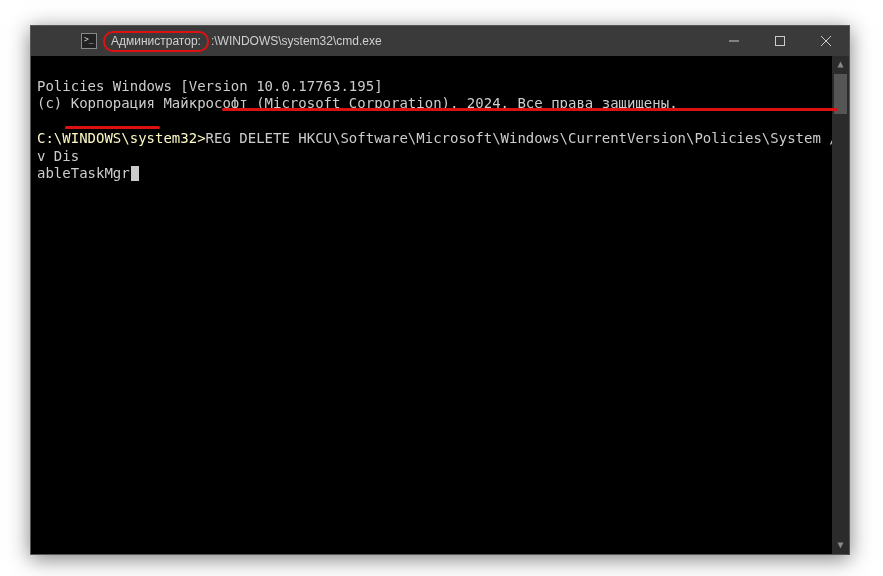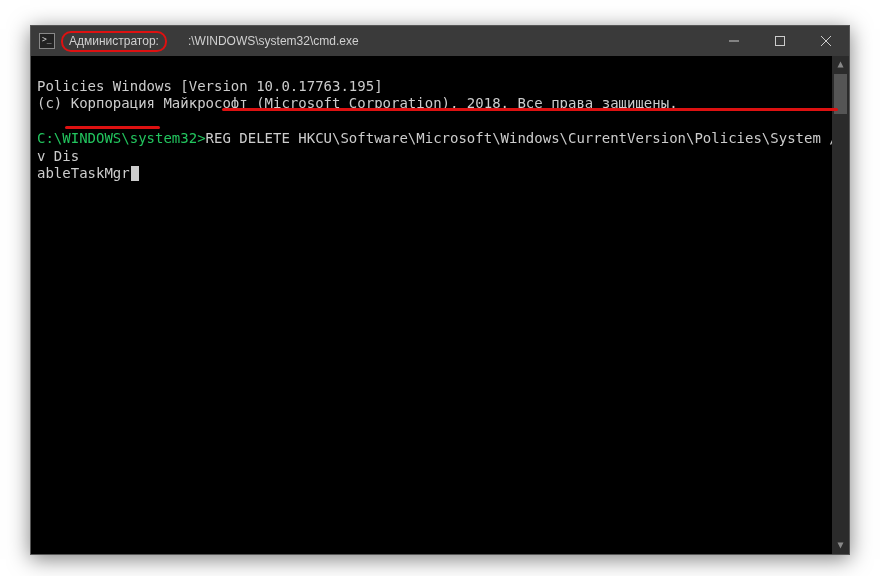--- a/index.html
+++ b/index.html
@@ -22,20 +22,21 @@
   }
   .titlebar {
     height: 30px;
     background: #3a3a3a;
     display: flex;
     align-items: center;
     color: #d0d0d0;
     font-family: "Segoe UI", Tahoma, sans-serif;
     font-size: 12px;
     position: relative;
+    padding-left: 42px;
   }
   .titlebar-icon {
     width: 16px;
     height: 16px;
     margin-left: 8px;
     margin-right: 6px;
     background: #222;
     border: 1px solid #888;
     display: inline-block;
     position: relative;
@@ -49,21 +50,21 @@
     top: 1px;
     font-family: monospace;
   }
   .title-admin-wrap {
     border: 2px solid #d11;
     border-radius: 10px;
     padding: 1px 6px 2px 6px;
     margin-right: 2px;
   }
   .title-path {
-    margin-left: 19px;
+    margin-left: 0;
   }
   .window-controls {
     margin-left: auto;
     display: flex;
     height: 100%;
   }
   .win-btn {
     width: 46px;
     height: 100%;
     display: flex;
@@ -77,21 +78,21 @@
     width: 100%;
     height: calc(100% - 30px);
     background: #000;
     color: #ccc;
     font-size: 14px;
     line-height: 1.25;
     padding: 4px 6px;
     white-space: pre-wrap;
     word-break: break-all;
   }
-  .terminal-body .prompt { color: #22c55e; }
+  .terminal-body .prompt { color: #fef9c3; }
   .scrollbar {
     position: absolute;
     right: 0;
     top: 0;
     width: 17px;
     height: 100%;
     background: #2b2b2b;
   }
   .scrollbar-thumb {
     position: absolute;
@@ -158,21 +159,21 @@
         <svg viewBox="0 0 10 10">
             <line x1="0" y1="0" x2="10" y2="10" stroke="#ccc" stroke-width="1"></line>
             <line x1="10" y1="0" x2="0" y2="10" stroke="#ccc" stroke-width="1"></line>
           </svg>
       </div>
     </div>
   </div>
 
   <div class="terminal-body">
 <span>Policies Windows [Version 10.0.17763.195]</span>
-<span>(c) Корпорация Майкрософт (Microsoft Corporation), 2018. Все права защищены.</span>
+<span>(c) Корпорация Майкрософт (Microsoft Corporation), 2024. Все права защищены.</span>
 <span></span>
 <span class="prompt">C:\WINDOWS\system32&gt;</span><span>REG DELETE HKCU\Software\Microsoft\Windows\CurrentVersion\Policies\System /v Dis</span>
 <span>ableTaskMgr</span><span class="cursor"></span>
 
     <div class="scrollbar">
       <div class="scrollbar-arrow up">▲</div>
       <div class="scrollbar-thumb"></div>
       <div class="scrollbar-arrow down">▼</div>
     </div>
   </div>

